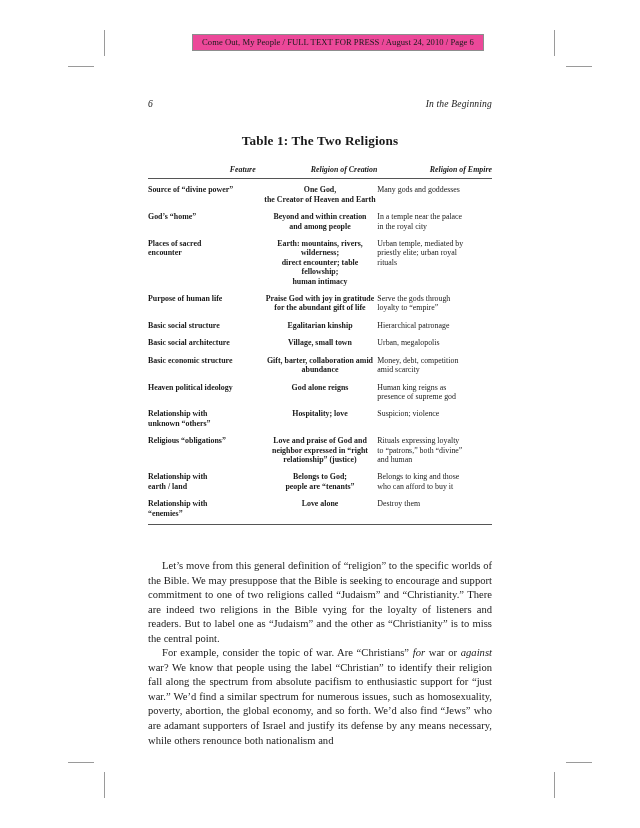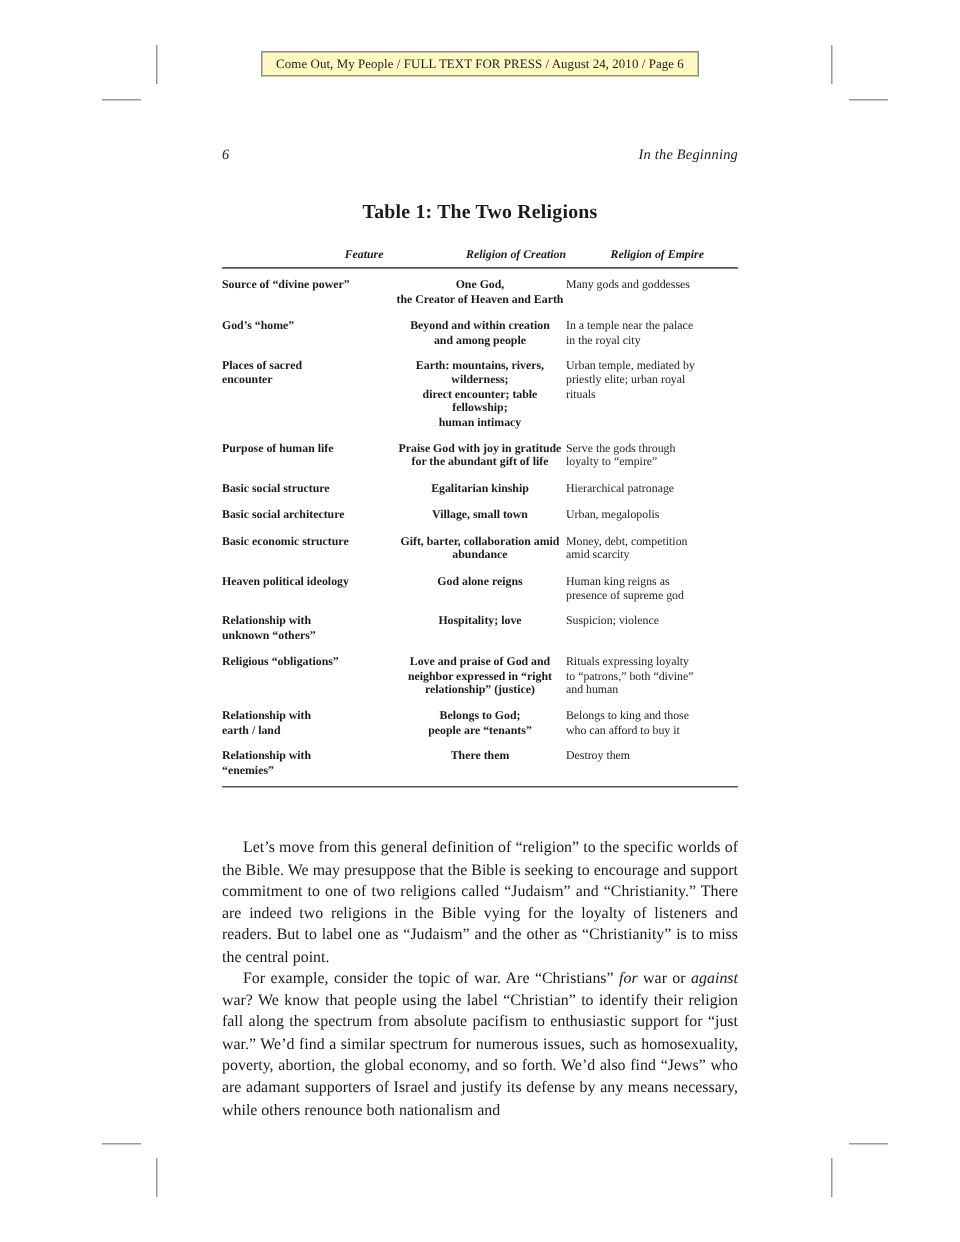--- a/index.html
+++ b/index.html
@@ -29,25 +29,25 @@
   .cm-tr-v { left: 554px; top: 30px; }
   .cm-tr-h { left: 566px; top: 66px; }
   .cm-bl-v { left: 104px; top: 772px; }
   .cm-bl-h { left: 68px; top: 762px; }
   .cm-br-v { left: 554px; top: 772px; }
   .cm-br-h { left: 566px; top: 762px; }
 
   
   .press-slug {
     position: absolute;
-    left: 174px;
+    left: 192px;
     top: 34px;
     width: 286px;
     border: 1px solid #8d8d8d;
-    background: #fef9c3;
+    background: #ec4899;
     text-align: center;
     font-size: 8.6px;
     line-height: 13px;
     padding: 1px 2px;
     letter-spacing: 0.05px;
     white-space: nowrap;
   }
 
   
   .page {
@@ -92,21 +92,21 @@
     vertical-align: top;
   }
   thead th {
     font-style: italic;
     font-weight: bold;
     padding-bottom: 3px;
     font-size: 8.2px;
   }
   thead th.c-feature { text-align: right; padding-right: 7px; }
   thead th.c-creation { text-align: right; }
-  thead th.c-empire   { text-align: center; padding-left: 7px; }
+  thead th.c-empire   { text-align: right; padding-left: 7px; }
 
   thead tr { border-bottom: 1px solid #555; margin-top: 43px; }
   tbody tr:first-child td { padding-top: 6px; }
 
   td.c-feature {
     width: 104px;
     font-weight: bold;
     padding-right: 7px;
     margin-top: 16px;
   }
@@ -221,21 +221,21 @@
           <td class="c-creation">Love and praise of God and<br>neighbor expressed in “right<br>relationship” (justice)</td>
           <td class="c-empire">Rituals expressing loyalty<br>to “patrons,” both “divine”<br>and human</td>
         </tr>
         <tr>
           <td class="c-feature">Relationship with<br>earth / land</td>
           <td class="c-creation">Belongs to God;<br>people are “tenants”</td>
           <td class="c-empire">Belongs to king and those<br>who can afford to buy it</td>
         </tr>
         <tr>
           <td class="c-feature">Relationship with<br>“enemies”</td>
-          <td class="c-creation">There them</td>
+          <td class="c-creation">Love alone</td>
           <td class="c-empire">Destroy them</td>
         </tr>
       </tbody>
   </table>
   <div class="table-bottom-rule"></div>
 
   <div class="prose">
     <p class="indent">Let’s move from this general definition of “religion” to the specific worlds of the Bible. We may presuppose that the Bible is seeking to encourage and support commitment to one of two religions called “Judaism” and “Christianity.” There are indeed two religions in the Bible vying for the loyalty of listeners and readers. But to label one as “Judaism” and the other as “Christianity” is to miss the central point.</p>
     <p class="indent">
       <span>For example, consider the topic of war. Are “Christians” </span><i>for</i><span> war or </span><i>against</i><span> war? We know that people using the label “Christian” to identify their religion fall along the spectrum from absolute pacifism to enthusiastic support for “just war.” We’d find a similar spectrum for numerous issues, such as homosexuality, poverty, abortion, the global economy, and so forth. We’d also find “Jews” who are adamant supporters of Israel and justify its defense by any means necessary, while others renounce both nationalism and</span>

